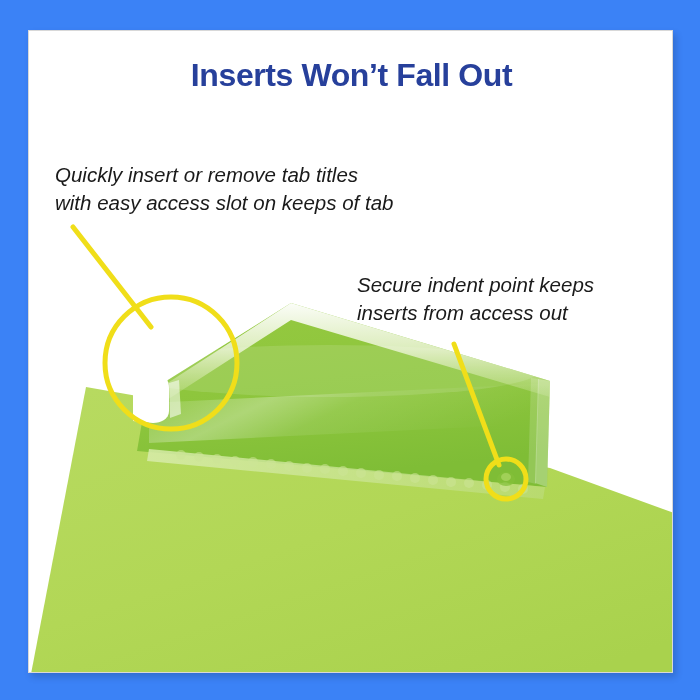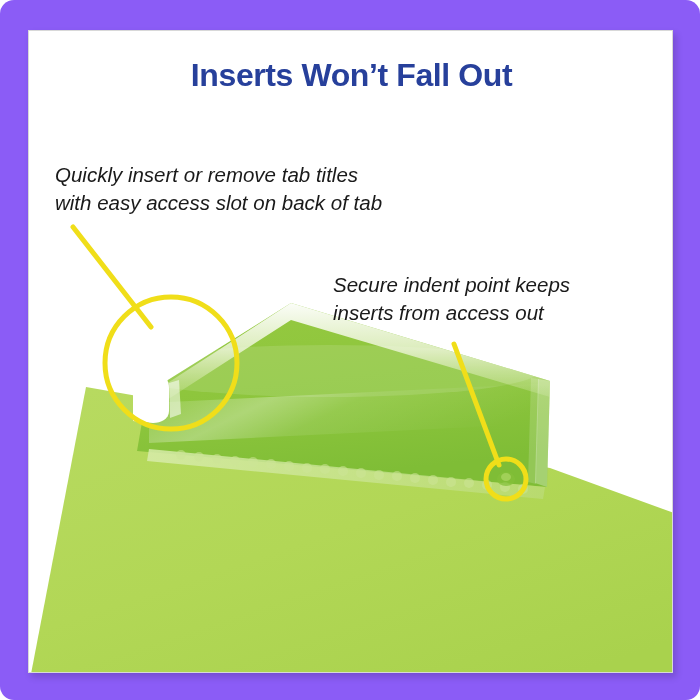--- a/index.html
+++ b/index.html
@@ -7,23 +7,22 @@
     padding: 0;
     background: #ffffff;
     width: 700px;
     height: 700px;
     overflow: hidden;
   }
   #stage {
     position: relative;
     width: 700px;
     height: 700px;
-    background: #8b5cf6;
+    background: #3b82f6;
     font-family: "Liberation Sans", sans-serif;
-    border-radius: 14px;
   }
   
   #card {
     position: absolute;
     left: 28px;
     top: 30px;
     width: 645px;
     height: 643px;
     background: #ffffff;
     border: 1px solid #d8d8d8;
@@ -48,21 +47,21 @@
   .caption {
     position: absolute;
     font-size: 20.5px;
     font-style: italic;
     font-weight: normal;
     color: #1a1a1a;
     line-height: 28px;
     white-space: nowrap;
   }
   #caption-left  { left: 26px;  top: 130px; text-align: left; }
-  #caption-right { left: 304px; top: 240px; text-align: left; }
+  #caption-right { left: 328px; top: 240px; text-align: left; }
   .caption .ln { display: block; }
 
   
   #photo {
     position: absolute;
     left: 0;
     top: 0;
     width: 645px;
     height: 643px;
   }
@@ -166,21 +165,21 @@
 
         <ellipse cx="477" cy="448" rx="9" ry="7" fill="#84c03a" opacity="0.75"></ellipse>
         <ellipse cx="477" cy="446" rx="5" ry="4" fill="#a9d45f" opacity="0.8"></ellipse>
       </svg>
     </div>
 
     <div id="headline">Inserts Won’t Fall Out</div>
 
     <div id="caption-left" class="caption">
       <span class="ln">Quickly insert or remove tab titles</span>
-      <span class="ln">with easy access slot on back of tab</span>
+      <span class="ln">with easy access slot on keeps of tab</span>
     </div>
 
     <div id="caption-right" class="caption">
       <span class="ln">Secure indent point keeps</span>
       <span class="ln">inserts from access out</span>
     </div>
 
     <div id="callouts">
       <svg viewBox="0 0 645 643" xmlns="http://www.w3.org/2000/svg" aria-hidden="true">
         <g stroke="#f0de19" fill="none" stroke-linecap="round">

